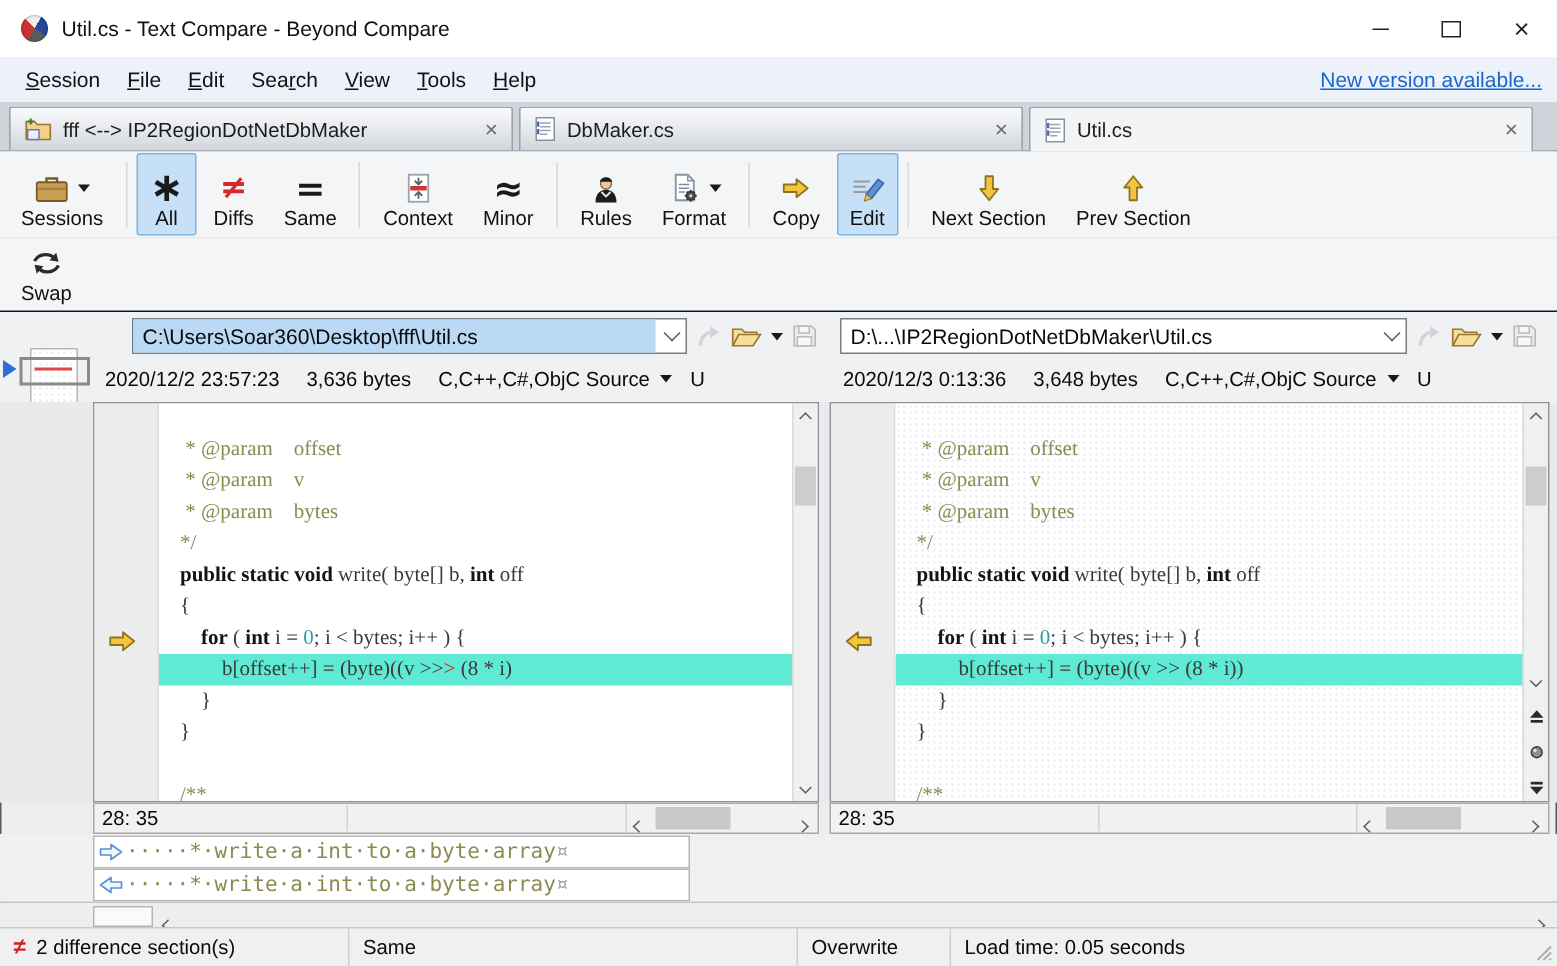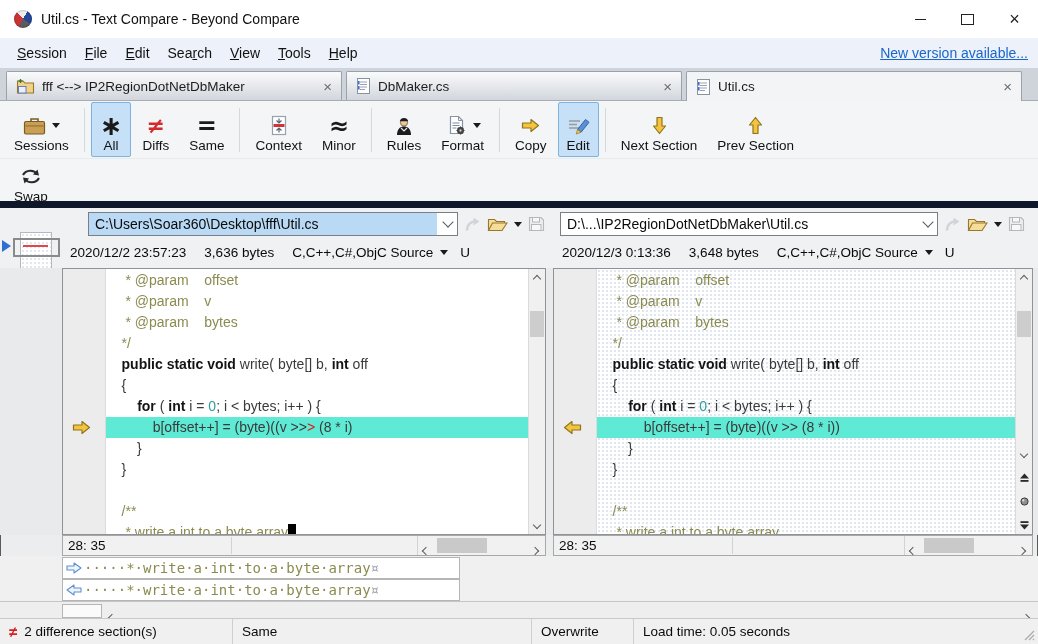--- a/index.html
+++ b/index.html
@@ -23,21 +23,21 @@
   
   #tabbar{position:absolute;top:68px;left:0;right:0;height:33px;background:#cfd4da;padding:3px 0 0 6px;box-sizing:border-box;border-bottom:1px solid #a6adb6;display:flex}
   .tab{width:336px;height:29px;margin-right:4px;display:flex;align-items:center;padding:1px 9px;box-sizing:border-box;background:linear-gradient(#fafbfc,#d2d6dc);border:1px solid #99a1ab;border-bottom:none;border-radius:2px 2px 0 0;font-size:13.5px;color:#1c1c1c;position:relative;z-index:1}
   .tab.active{background:#f2f4f6;height:30px;margin-bottom:-1px;z-index:3}
   .tab .ticon{margin-right:7px;display:flex}
   .tab .tlabel{flex:1;white-space:nowrap;overflow:hidden}
   .tab .tclose{color:#6e6e6e;font-size:15px;margin-left:6px}
 
   
   #toolbar{position:absolute;top:101px;left:0;right:0;height:57px;background:#f3f5f7;display:flex;align-items:center;padding-left:4px;box-sizing:border-box}
-  #toolbar2{position:absolute;top:158px;left:0;right:0;height:50px;background:#f3f5f7;border-top:1px solid #e8eaec;border-bottom:7px solid #0f172a;display:flex;align-items:center;padding-left:4px;box-sizing:border-box}
+  #toolbar2{position:absolute;top:158px;left:0;right:0;height:50px;background:#f3f5f7;border-top:1px solid #e8eaec;border-bottom:1px solid #0f172a;display:flex;align-items:flex-end;padding-left:4px;box-sizing:border-box}
   .tbtn{display:flex;flex-direction:column;align-items:center;justify-content:flex-end;height:48px;padding:2px 8px 3px;margin:0 1px;border:1px solid transparent;border-radius:2px;font-size:13.5px;color:#111;white-space:nowrap}
   .tbtn .ic{height:25px;display:flex;align-items:center;justify-content:center;gap:3px}
   .tbtn.active{background:#c6e1f7;border-color:#7fb2dd}
   .tsep{width:1px;height:44px;background:#d6d9dc;margin:0 5px}
   .glyph{font-family:"DejaVu Sans",sans-serif;font-weight:bold;line-height:24px}
   .dd{width:0;height:0;border-left:4px solid transparent;border-right:4px solid transparent;border-top:5px solid #1a1a1a;margin-left:3px}
 
   
   #pathrow{position:absolute;top:208px;left:0;right:0;height:32px;background:#eff1f3}
   #inforow{position:absolute;top:240px;left:0;right:0;height:28px;background:#eff1f3}
@@ -69,21 +69,21 @@
   #ov-m2{left:2px;top:120px;width:25px;height:5px;background:#f27070}
   #ov-m3{left:2px;top:126px;width:25px;height:3px;background:#5560c8}
   #ov-marker{position:absolute;left:2px;top:240px;width:0;height:0;border-top:6px solid transparent;border-bottom:6px solid transparent;border-left:9px solid #2e6fd6}
 
   
   #main{position:absolute;top:268px;left:0;right:0;height:267px;background:#e9eaeb}
   .pane{position:absolute;top:0;height:267px;border:1px solid #8f9398;box-sizing:border-box;background:#fff}
   #pane-left{left:62px;width:484px}
   #pane-right{left:553px;width:480px}
   .gutter{position:absolute;left:0;top:0;bottom:0;width:42px;background:#ececec;border-right:1px solid #dcdcdc}
-  .codearea{position:absolute;left:43px;top:0;right:16px;bottom:0;overflow:hidden;padding-top:1px;font-family:Liberation Sans, sans-serif;font-size:14px;line-height:21px;white-space:pre;background:#fff}
+  .codearea{position:absolute;left:43px;top:0;right:16px;bottom:0;overflow:hidden;padding-top:20px;font-family:Liberation Serif, serif;font-size:14px;line-height:21px;white-space:pre;background:#fff}
   #pane-right .codearea{background-image:radial-gradient(#e0e7f1 1px,transparent 1px);background-size:4px 4px}
   .line{height:21px}
   .line.diff{background:#5eead4}
   .s-cm{color:#8b8b50}.s-k{color:#141414;font-weight:bold}.s-p{color:#3a3a3a}.s-n{color:#2f9e9e}.s-r{color:#e01414}
   .cursor{display:inline-block;width:8px;height:15px;background:#000;vertical-align:-2px}
   .gutter-arrow{position:absolute;left:9px;top:151px;display:flex}
   .vscroll{position:absolute;top:0;right:0;bottom:0;width:16px;background:#f0f0f0;border-left:1px solid #dadada}
   .sbtn{position:absolute;left:0;width:16px;height:16px;display:flex;align-items:center;justify-content:center}
   .chev-s{display:inline-block;width:5px;height:5px;border-right:1.5px solid #5c5c5c;border-bottom:1.5px solid #5c5c5c}
   .cs-up{transform:rotate(-135deg);margin-top:3px}

